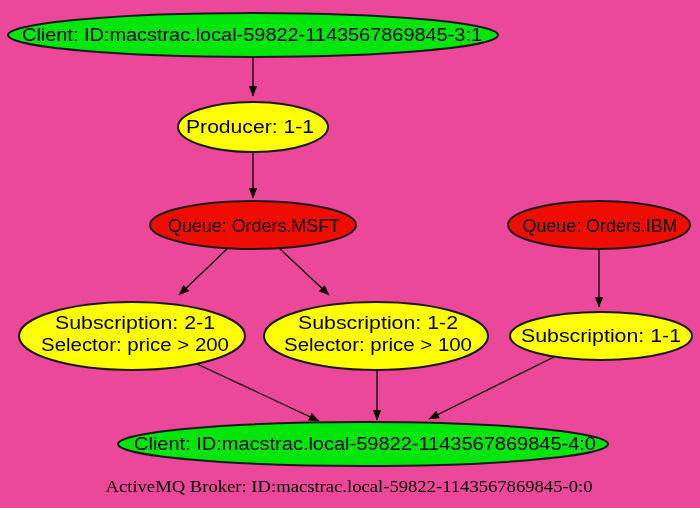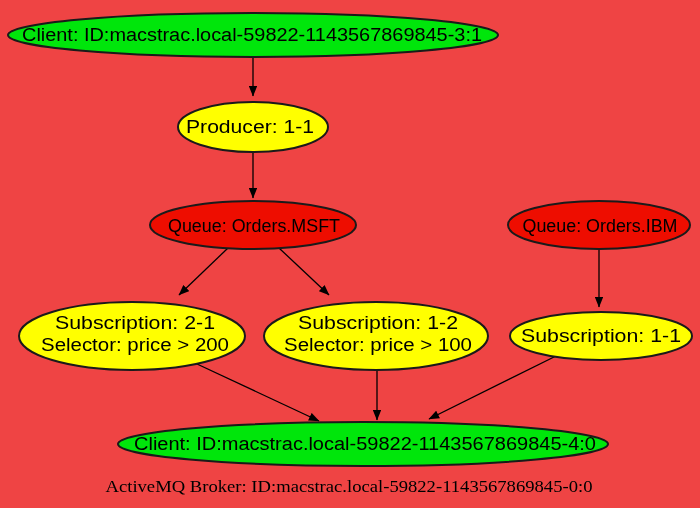--- a/index.html
+++ b/index.html
@@ -4,21 +4,21 @@
 <style>
   html, body {
     margin: 0;
     padding: 0;
     background: #ffffff;
   }
   .stage {
     position: relative;
     width: 700px;
     height: 508px;
-    background: #ef4444;
+    background: #ec4899;
     overflow: hidden;
   }
   svg { display: block; }
   .node-ellipse {
     stroke: #1a1a1a;
     stroke-width: 2;
   }
   .edge-line {
     stroke: #000000;
     stroke-width: 1.3;

